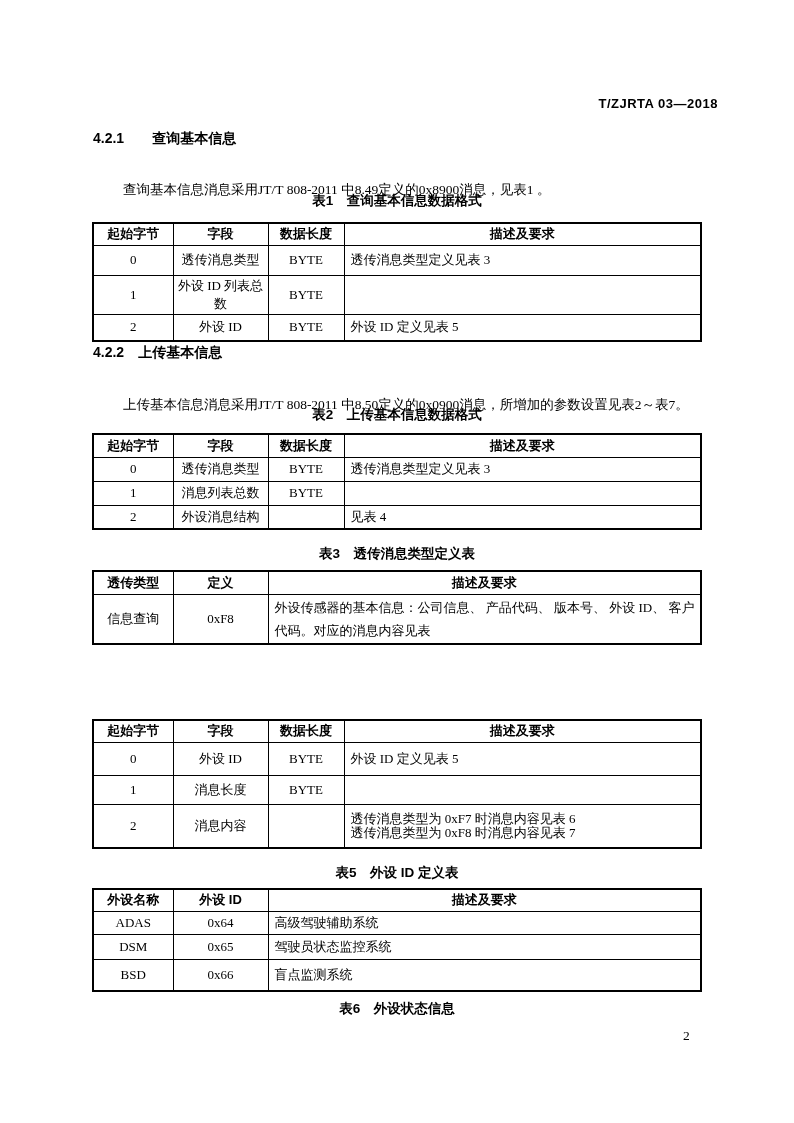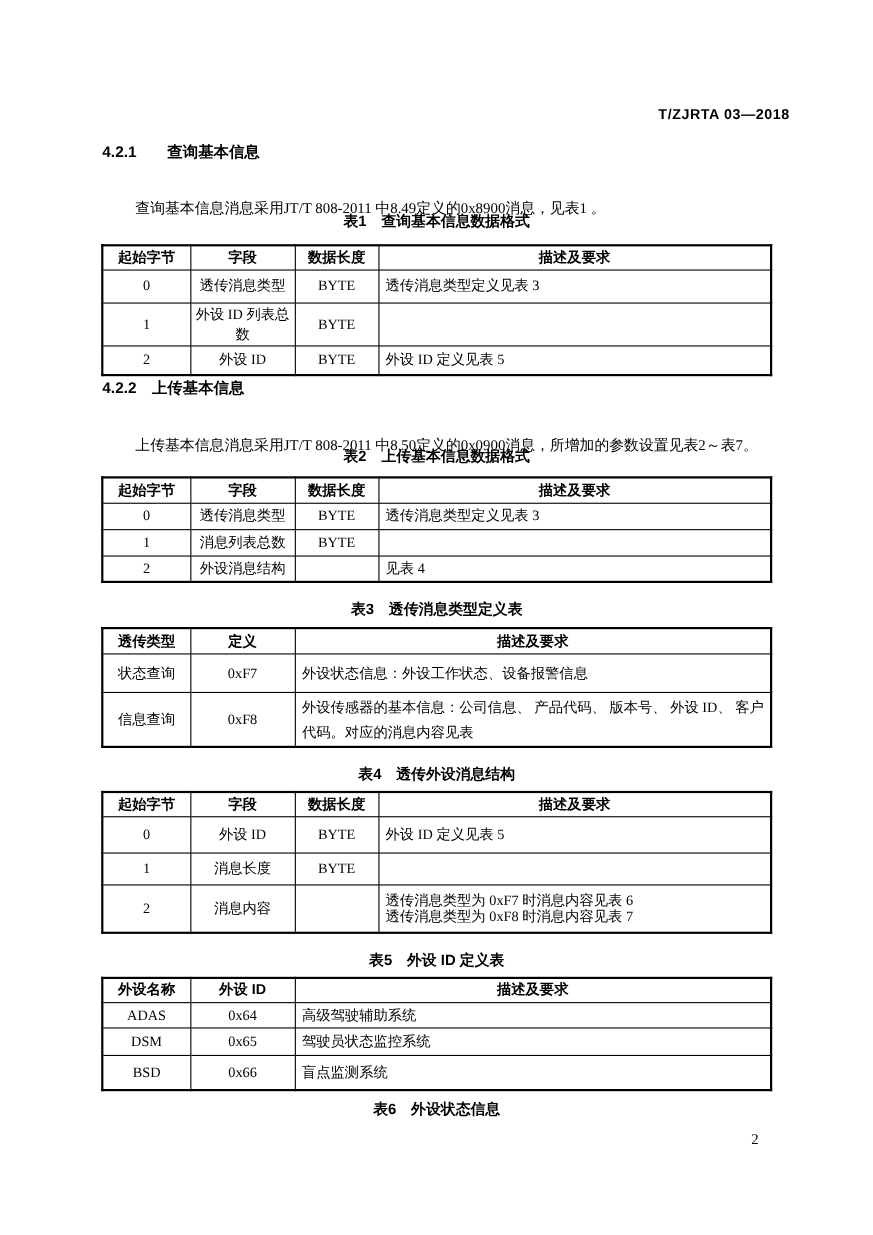--- a/index.html
+++ b/index.html
@@ -175,34 +175,28 @@
         <col style="width:80px">
         <col style="width:95px">
         <col style="width:433px">
       </colgroup>
     <tbody>
         <tr style="height:23px">
       <th>透传类型</th>
       <th>定义</th>
       <th>描述及要求</th>
     </tr>
-    <tr style="height:35px">
-      <td>状态查询</td>
-      <td>0xF7</td>
-      <td class="desc">外设状态信息：外设工作状态、设备报警信息</td>
-    </tr>
     <tr style="height:50px">
       <td>信息查询</td>
       <td>0xF8</td>
       <td class="desc justify">外设传感器的基本信息：公司信息、 产品代码、 版本号、 外设 ID、 客户代码。对应的消息内容见表</td>
     </tr>
   </tbody>
     </table>
 
-  <div class="tbl-caption" style="top:695px;">表4　透传外设消息结构</div>
   <table class="doc" style="top:719px;">
     <colgroup>
         <col style="width:80px">
         <col style="width:95px">
         <col style="width:76px">
         <col style="width:357px">
       </colgroup>
     <tbody>
         <tr style="height:22px">
       <th>起始字节</th>

